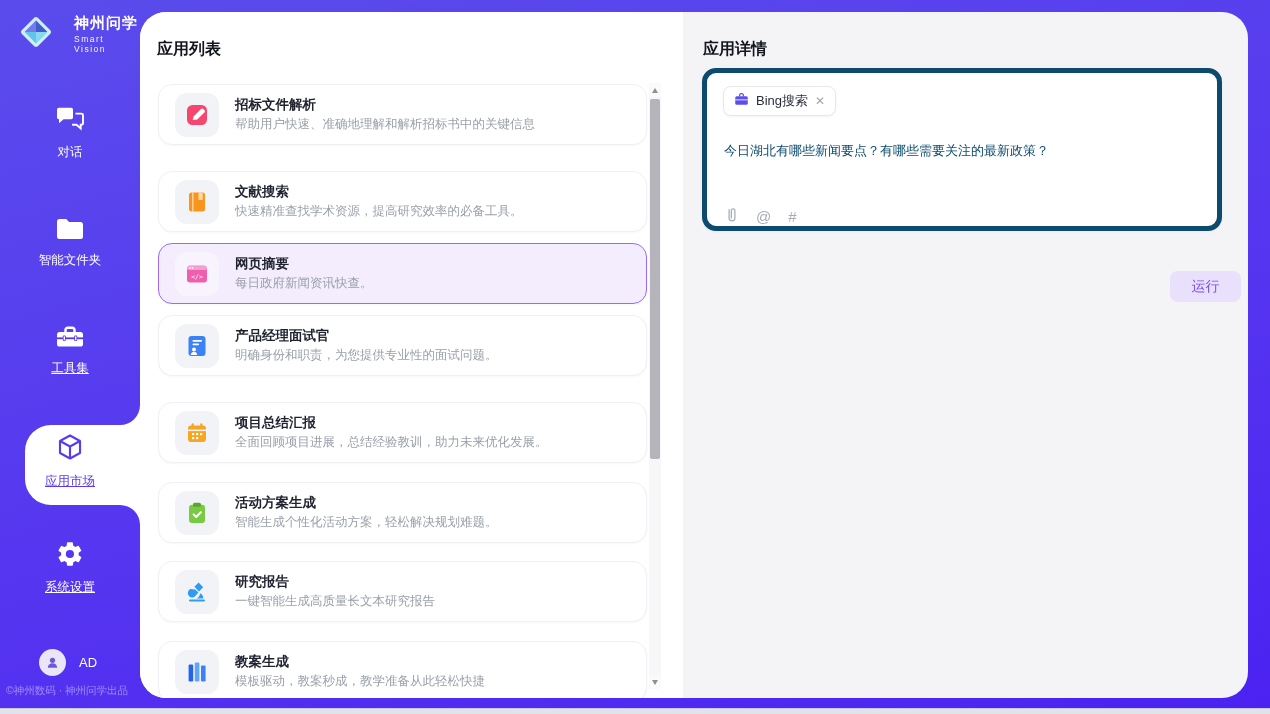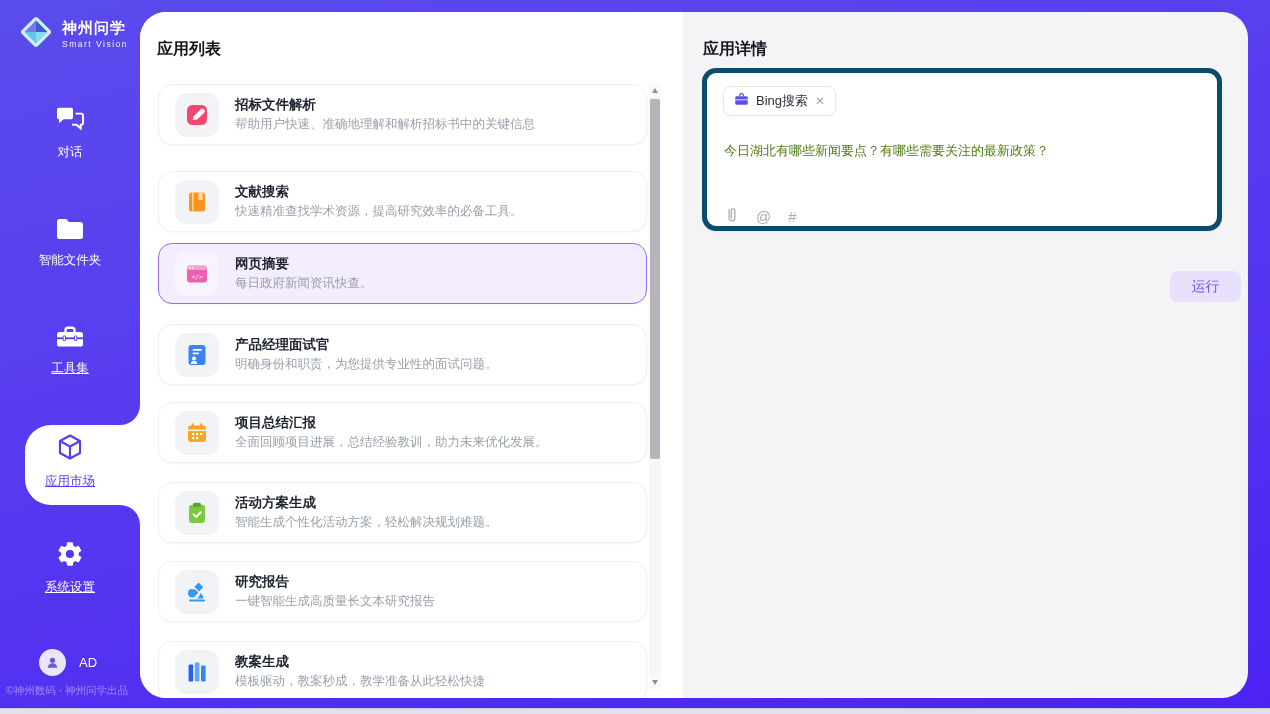--- a/index.html
+++ b/index.html
@@ -10,21 +10,21 @@
     background:linear-gradient(165deg,#5a4cec 0%,#5636f0 55%,#4b22f2 100%);
   }
   
   .bottom-strip { position:absolute; left:0; bottom:0; width:100%; height:6px;
     background:#e2e2ea; border-top:1px solid #c9c9d6; }
   .content { position:absolute; left:140px; top:12px; width:1108px; height:686px;
     background:#f4f4f7; border-radius:26px; overflow:hidden; }
 
   
   .sidebar { position:absolute; left:0; top:0; width:140px; height:714px; color:#fff; }
-  .brand { position:absolute; left:18px; top:14px; display:flex; align-items:center; gap:8px; }
+  .brand { position:absolute; left:18px; top:14px; display:flex; align-items:center; gap:20px; }
   .brand-text .cn { font-size:15px; font-weight:bold; letter-spacing:1px; }
   .brand-text .en { font-size:8.5px; letter-spacing:1.5px; opacity:.95; margin-top:1px; }
   .nav-item { position:absolute; left:0; width:140px; display:flex; flex-direction:column;
     align-items:center; gap:7px; cursor:pointer; }
   .nav-label { font-size:12.5px; color:#fff; }
   .nav-item.u .nav-label { text-decoration:underline; }
   .nav-item.selected .nav-label { color:#5b3bf2; }
   .blob-svg { position:absolute; left:0; top:400px; }
   .user-row { position:absolute; left:39px; top:649px; display:flex; align-items:center; gap:13px; }
   .avatar { width:27px; height:27px; border-radius:50%; background:#eae6f8;
@@ -60,21 +60,21 @@
 
   
   .detail-title { left:563px; top:27px; position:absolute; font-size:16px; font-weight:bold; color:#14161f; }
   .input-card { position:absolute; left:562px; top:56px; width:520px; height:163px; background:#fff;
     border:5px solid #0c4a6e; border-radius:14px; box-shadow:0 1px 3px rgba(20,20,40,.04); }
   .tool-tag { position:absolute; left:16px; top:13px; height:30px; display:inline-flex; align-items:center;
     gap:7px; padding:0 10px; background:#fff; border:1px solid #e7e7ec; border-radius:8px;
     box-shadow:0 1px 2px rgba(20,20,40,.05); cursor:default; }
   .tool-tag .tag-label { font-size:13px; color:#2a2e3a; }
   .tag-close { font-size:12px; color:#a0a3ad; cursor:pointer; line-height:1; }
-  .query-text { position:absolute; left:17px; top:69px; width:480px; font-size:13px; color:#4d7c0f; cursor:text; }
+  .query-text { position:absolute; left:17px; top:69px; width:480px; font-size:13px; color:#0c4a6e; cursor:text; }
   .attach-row { position:absolute; left:18px; top:133px; display:flex; align-items:center; gap:17px; }
   .attach-glyph { font-size:15px; color:#a7adb9; cursor:pointer; }
   .run-btn { position:absolute; left:1030px; top:259px; width:71px; height:31px; background:#e9e0fc;
     color:#7a4df8; font-size:14px; border:none; border-radius:8px; cursor:pointer;
     display:flex; align-items:center; justify-content:center; font-family:inherit; }
 </style>
 </head>
 <body>
 
 <div class="sidebar">
@@ -198,21 +198,21 @@
               <rect x="2" y="3.5" width="20" height="17" rx="3" fill="#ef5fae"></rect>
               <rect x="2" y="3.5" width="20" height="4.6" rx="2.2" fill="#fff" opacity="0.4"></rect>
               <circle cx="5" cy="5.9" r="0.85" fill="#fff"></circle>
               <circle cx="7.6" cy="5.9" r="0.85" fill="#fff"></circle>
               <text x="12" y="16.8" font-size="6.5" fill="#fff" text-anchor="middle" font-family="DejaVu Sans Mono, monospace">&lt;/&gt;</text>
             </svg>
           </span>
     <span class="card-title">网页摘要</span>
     <span class="card-desc">每日政府新闻资讯快查。</span>
   </div>
-        <div class="card" style="top: 312px; padding-left: 29px;">
+        <div class="card" style="top: 303px; padding-left: 29px;">
     <span class="card-ico">
             <svg width="24" height="24" viewBox="0 0 24 24">
               <rect x="3.5" y="2" width="17" height="20" rx="3" fill="#3b82f6"></rect>
               <rect x="7.5" y="6" width="9.5" height="1.7" rx="0.8" fill="#fff"></rect>
               <rect x="7.5" y="9.6" width="6.5" height="1.7" rx="0.8" fill="#fff"></rect>
               <circle cx="9" cy="15.6" r="2" fill="#fff"></circle>
               <path d="M5.8 21c.2-2.2 1.6-3.3 3.2-3.3s3 1.1 3.2 3.3z" fill="#fff"></path>
             </svg>
           </span>
     <span class="card-title">产品经理面试官</span>

